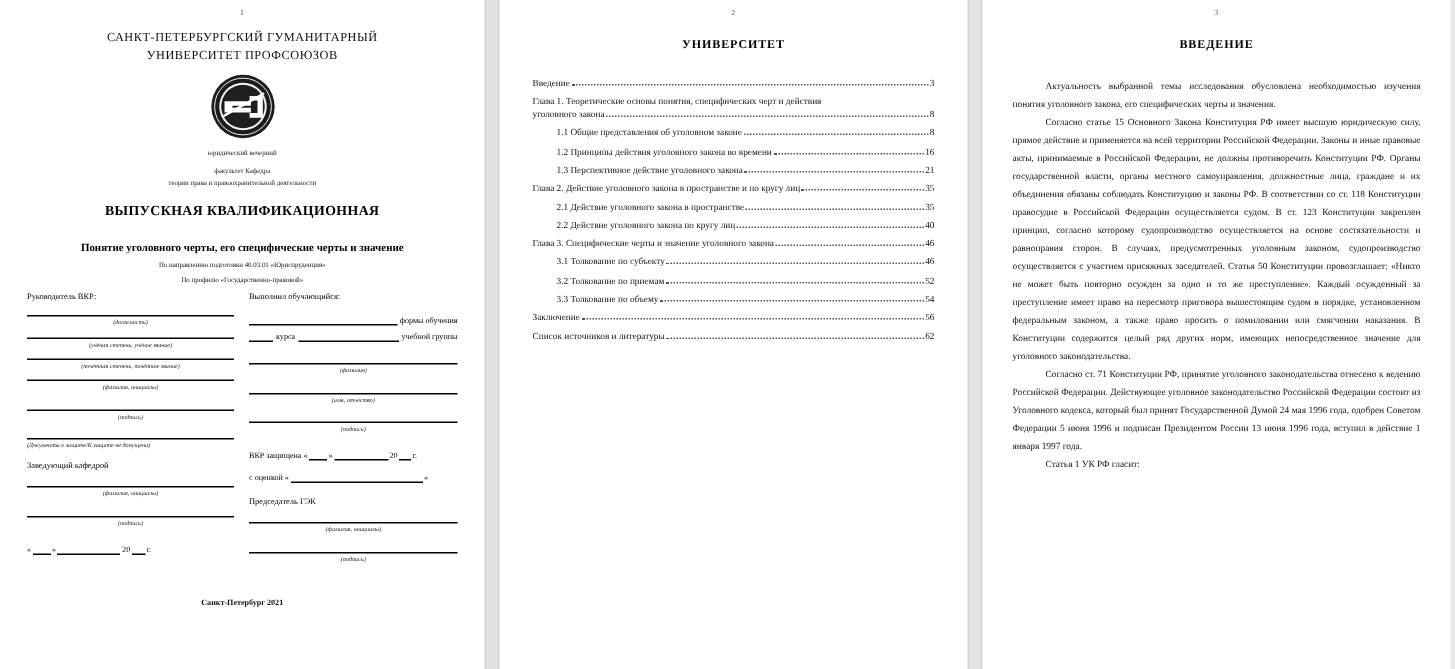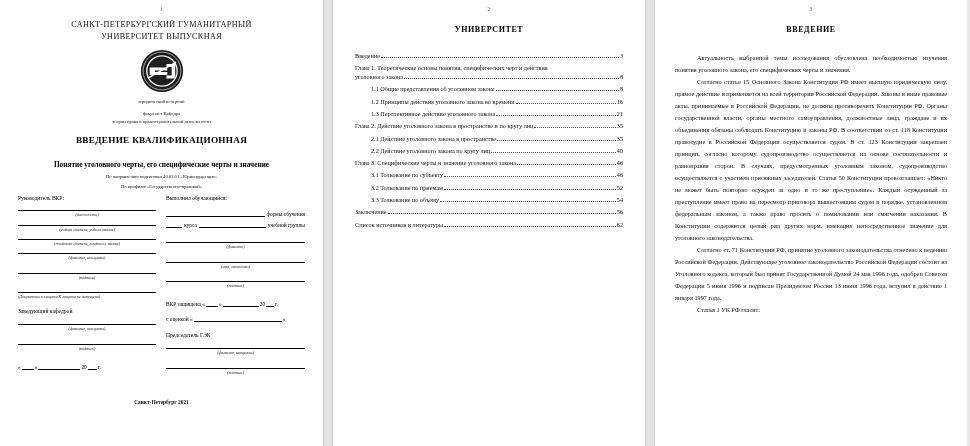--- a/index.html
+++ b/index.html
@@ -174,21 +174,21 @@
 <body>
 
 <div id="viewer">
 
   <div class="page page-1">
     <div class="p1-inner">
       <div class="folio">1</div>
 
       <div class="univ">
         <div>САНКТ-ПЕТЕРБУРГСКИЙ ГУМАНИТАРНЫЙ</div>
-        <div>УНИВЕРСИТЕТ ВЫПУСКНАЯ</div>
+        <div>УНИВЕРСИТЕТ ПРОФСОЮЗОВ</div>
       </div>
 
       <div class="emblem-wrap">
         <svg class="emblem" viewBox="0 0 100 100">
           <circle cx="50" cy="50" r="48" fill="#1c1c1c"></circle>
           <circle cx="50" cy="50" r="43" fill="none" stroke="#ffffff" stroke-width="1.4"></circle>
           <circle cx="50" cy="50" r="36" fill="#f4f4f4"></circle>
           <circle cx="50" cy="50" r="33" fill="#1f1f1f"></circle>
           <path d="M22 42 L62 42 L62 49 L34 49 L34 52 L62 52 L62 59 L22 59 Z" fill="#ffffff"></path>
           <path d="M60 34 L80 34 L80 67 L60 67 L60 60 L72 60 L72 41 L60 41 Z" fill="#ffffff"></path>
@@ -196,21 +196,21 @@
         </svg>
       </div>
 
       <div class="fac">
         <span>юридический вечерний</span>
         <span class="fac-2">факультет Кафедра</span>
         <span class="fac-3">теории права и правоохранительной деятельности</span>
       </div>
 
       <div class="vkr-title">
-        <div>ВВЕДЕНИЕ КВАЛИФИКАЦИОННАЯ</div>
+        <div>ВЫПУСКНАЯ КВАЛИФИКАЦИОННАЯ</div>
       </div>
 
       <div class="work-theme">Понятие уголовного черты, его специфические черты и значение</div>
       <div class="napravl">По направлению подготовки 40.03.01 «Юриспруденция»</div>
       <div class="profil">По профилю «Государственно-правовой»</div>
 
       <div class="form-cols">
 
         <div class="col-l">
           <div class="col-head">Руководитель ВКР:</div>

